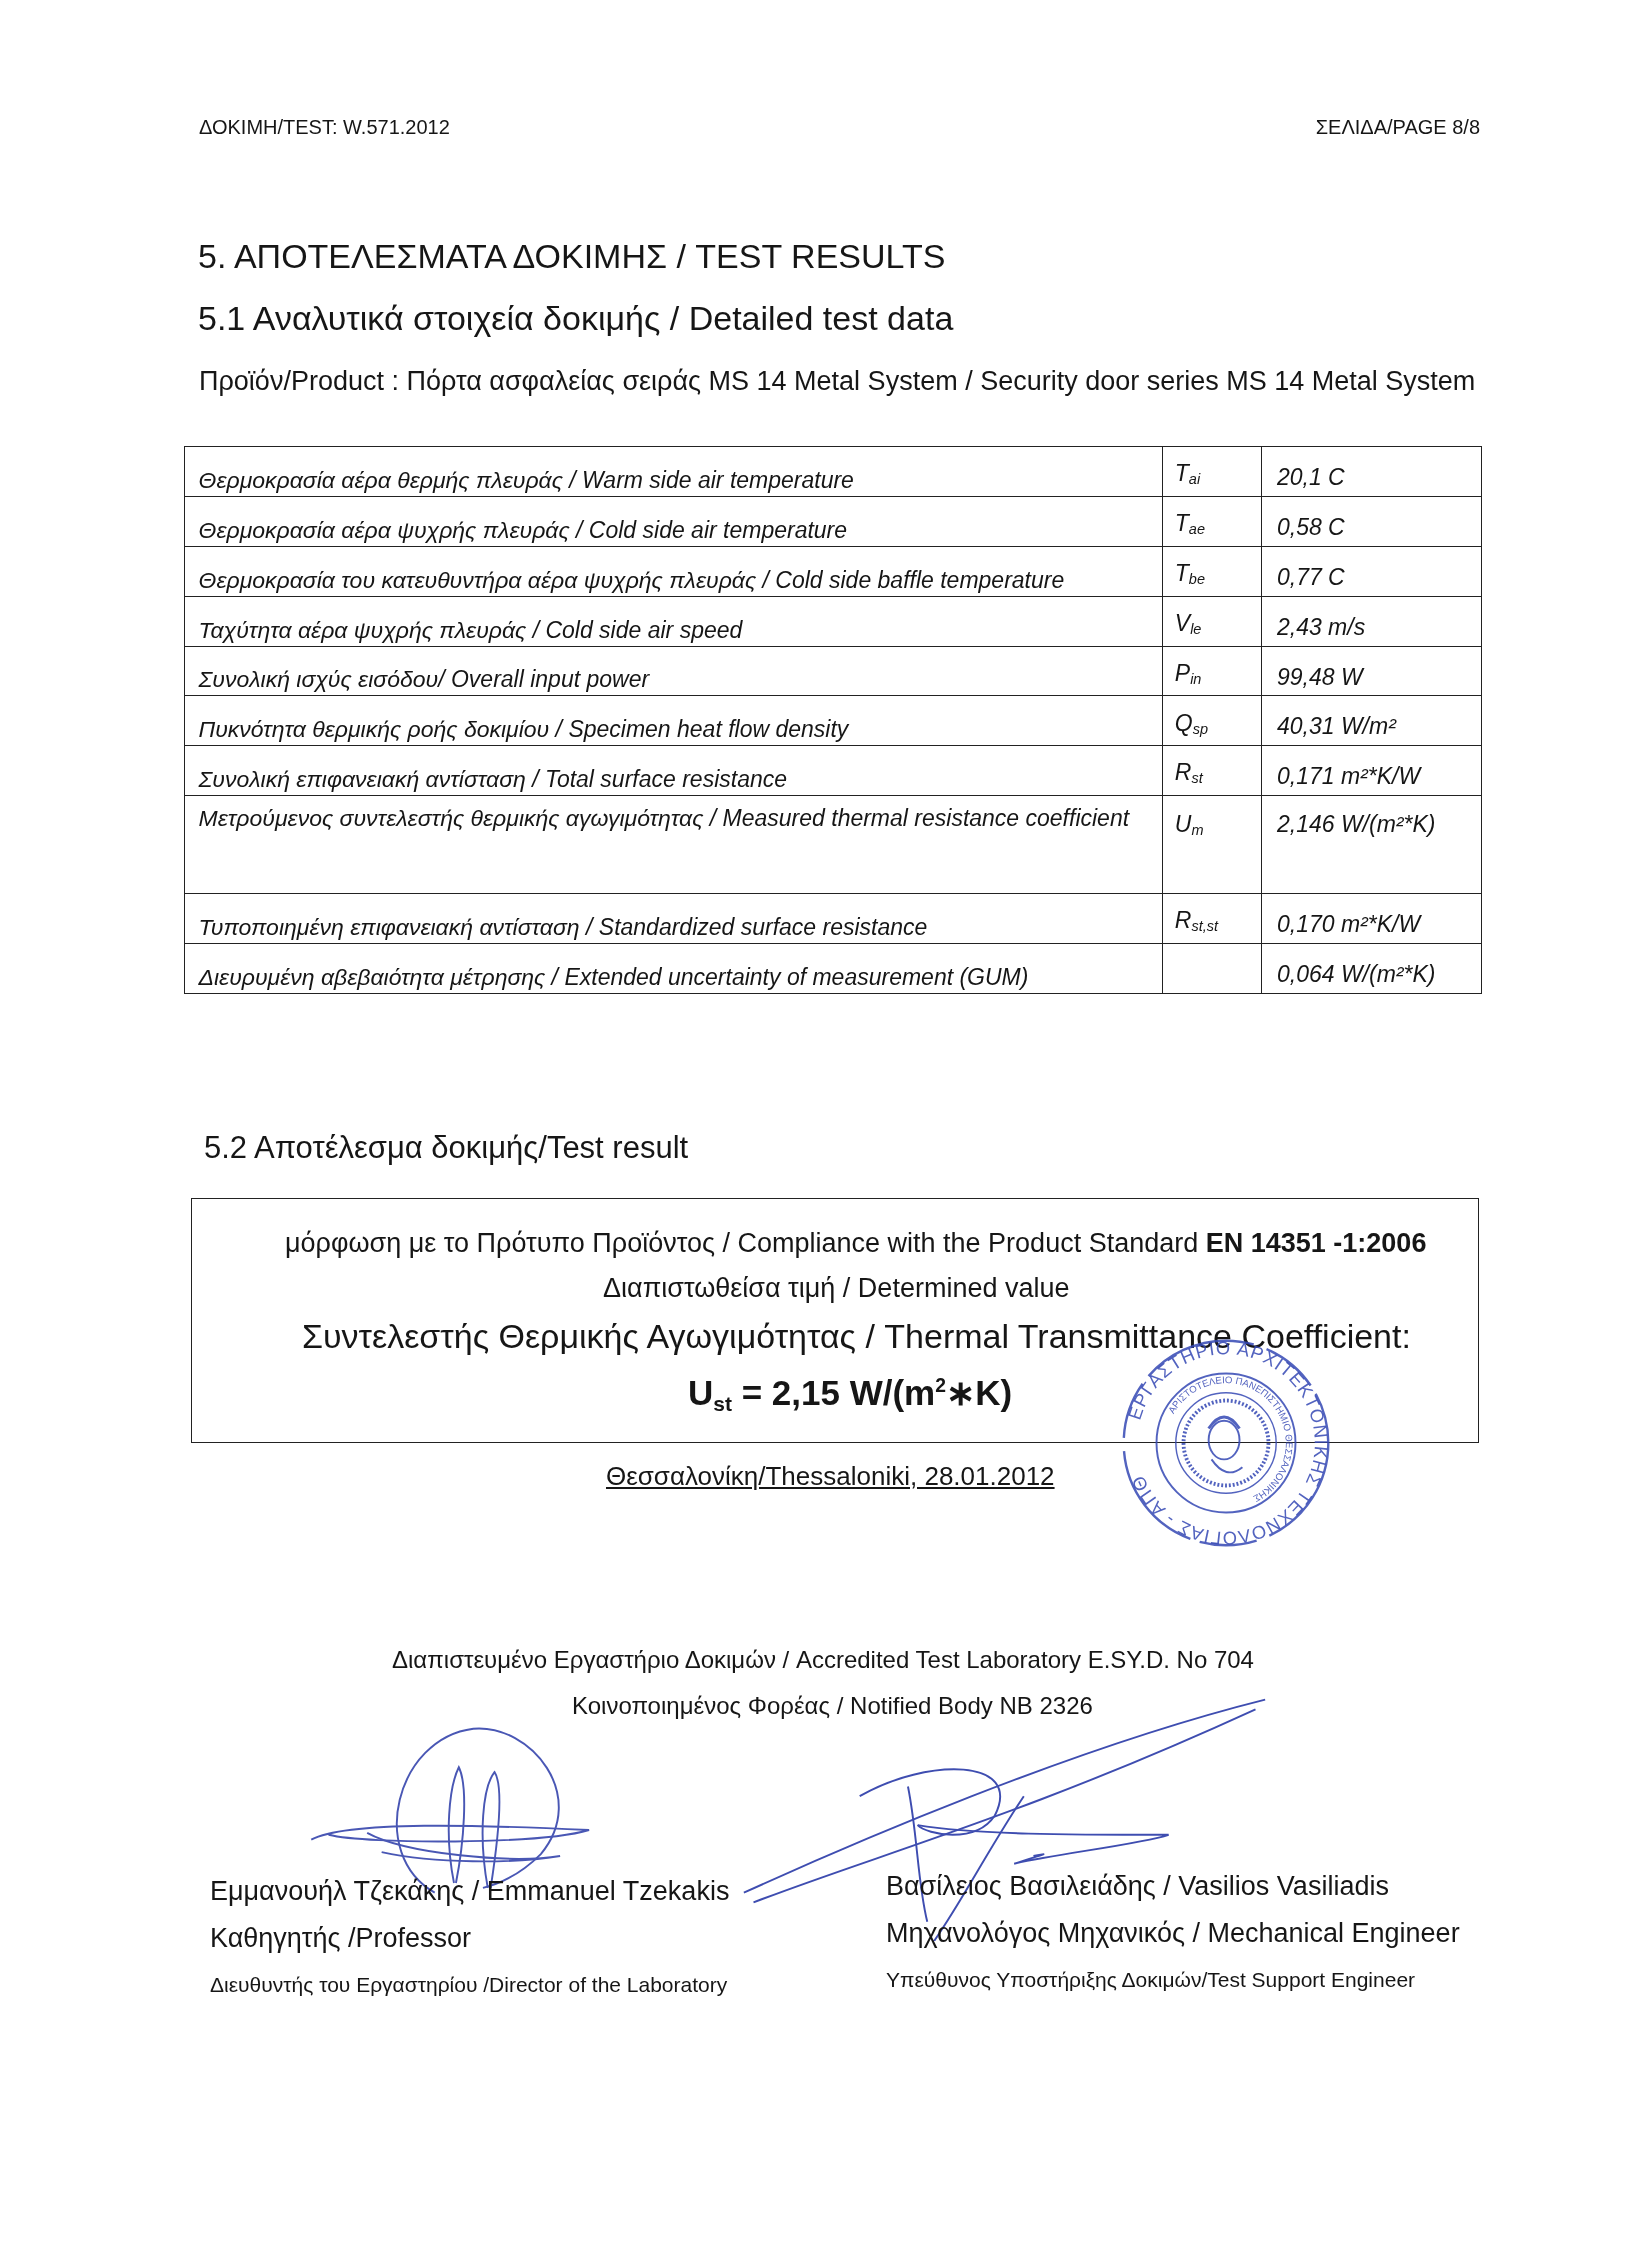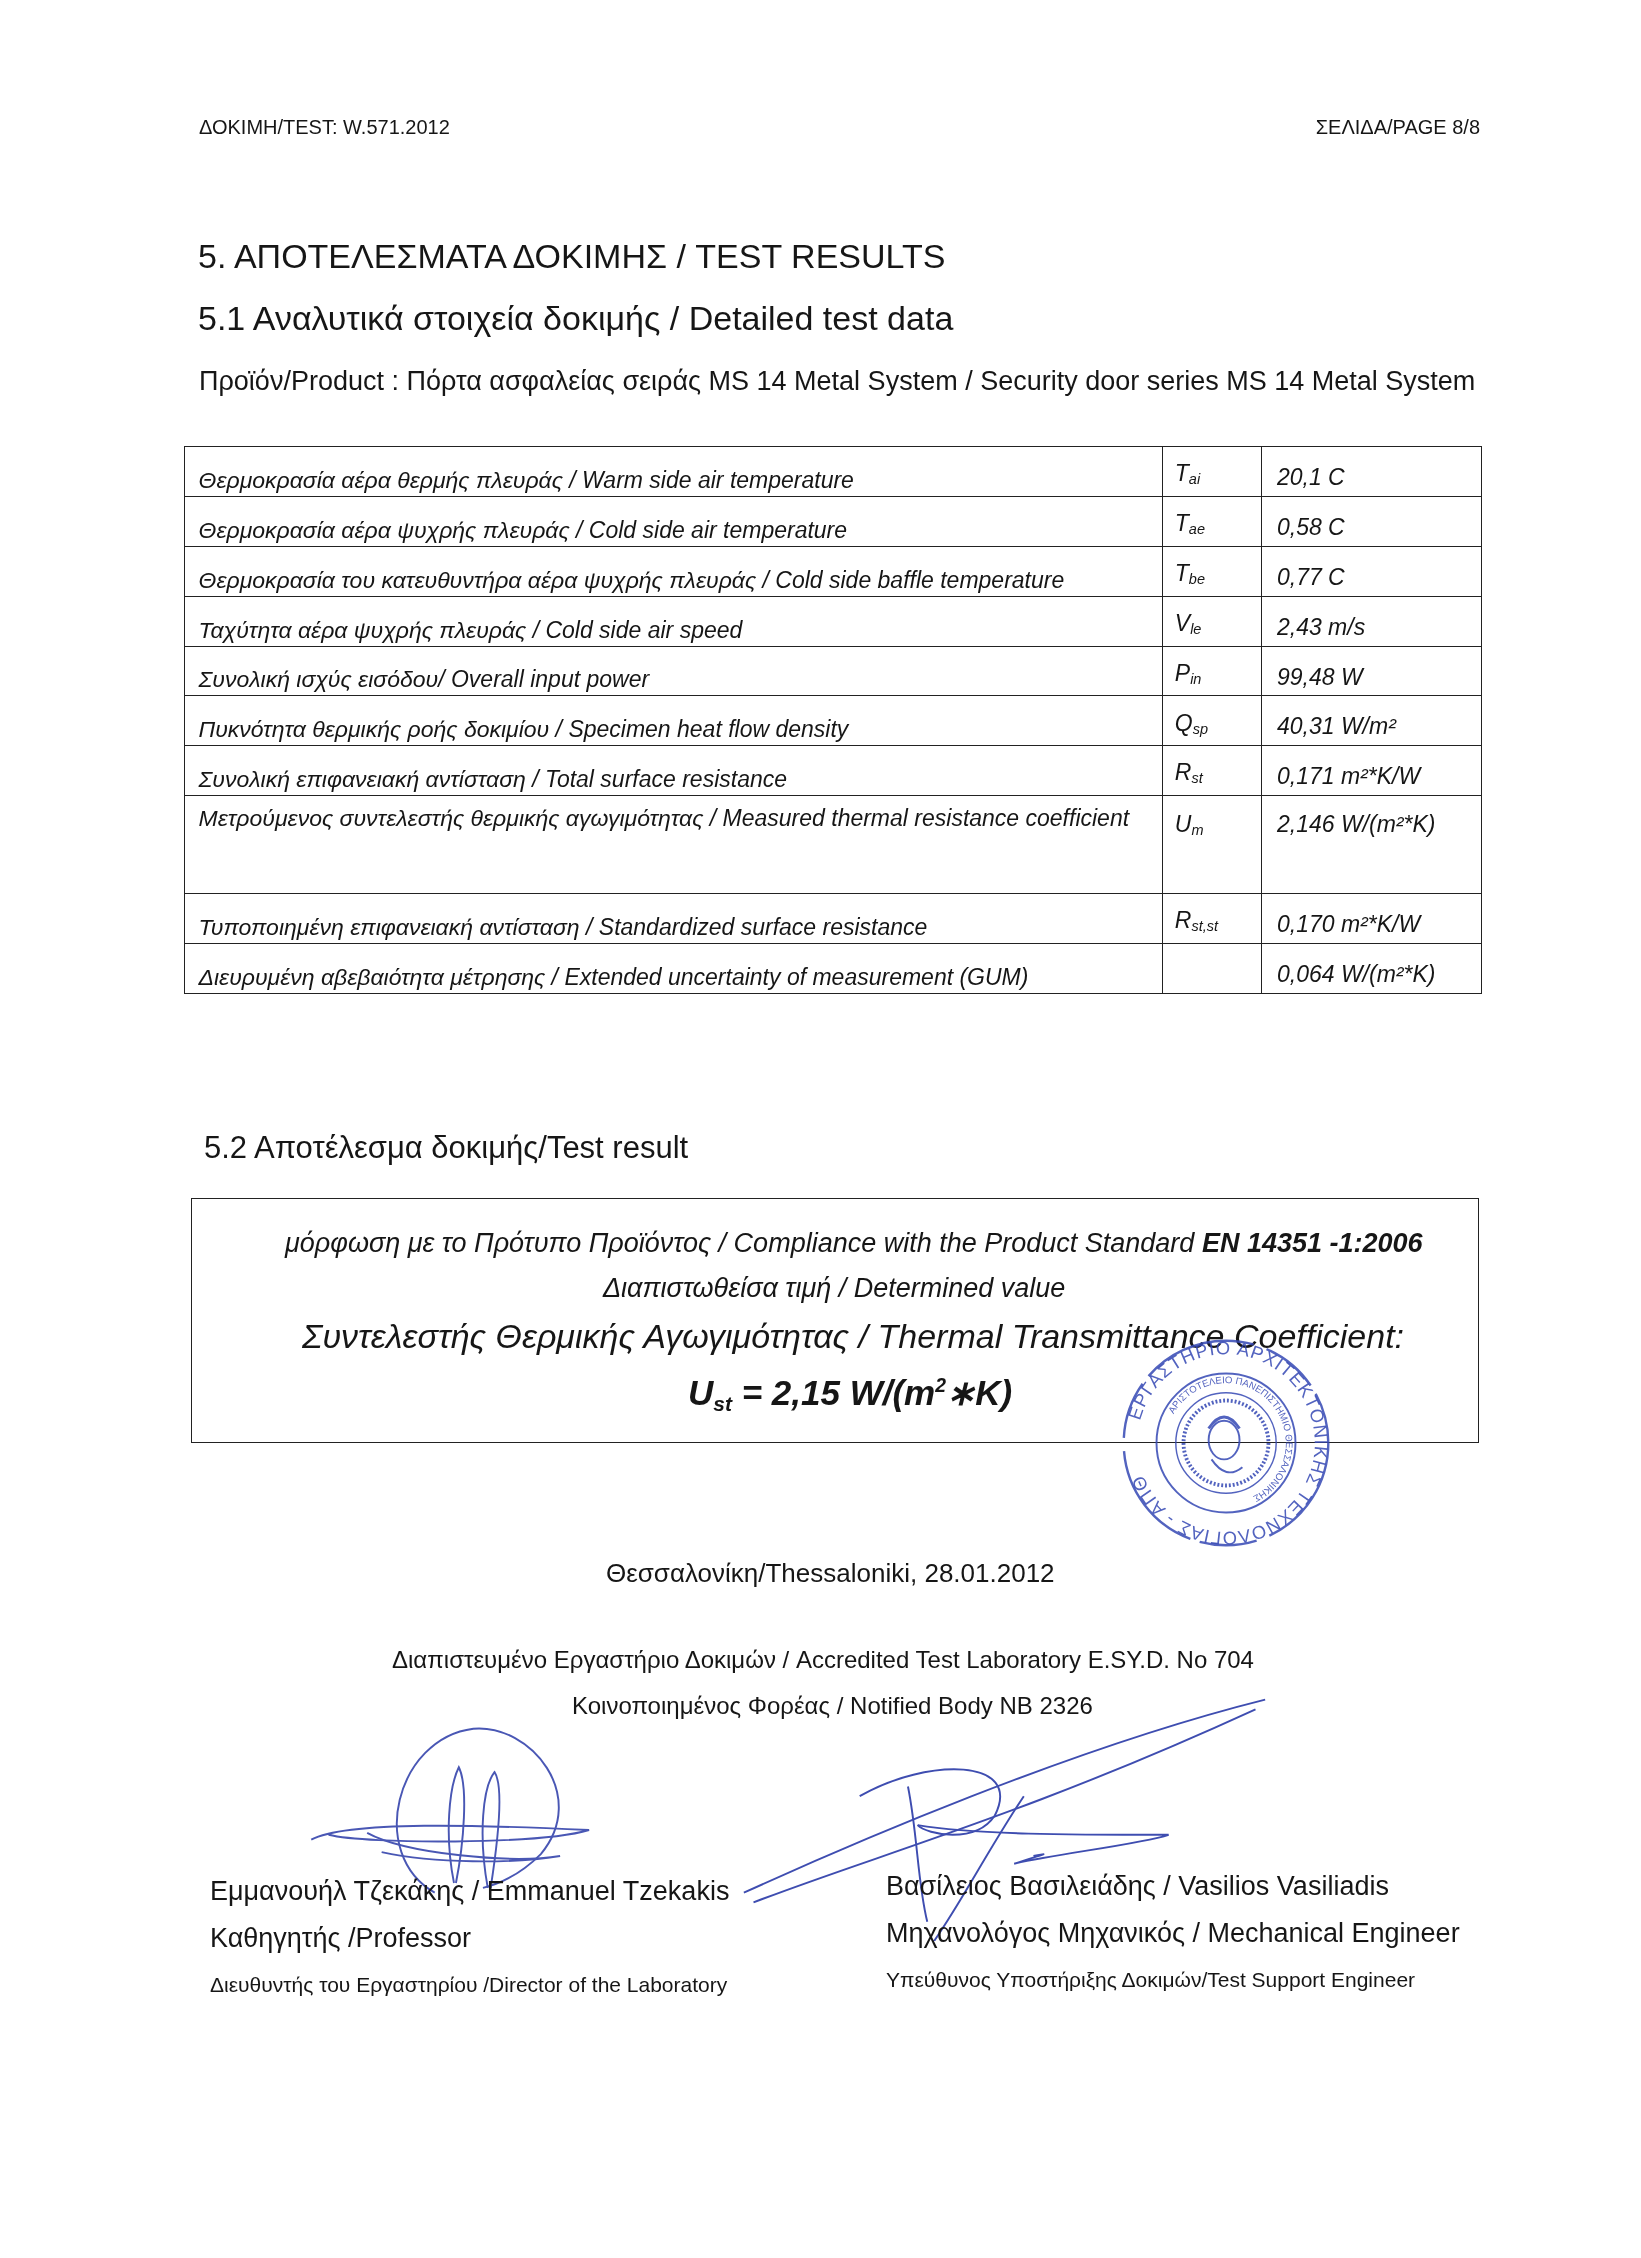--- a/index.html
+++ b/index.html
@@ -18,31 +18,31 @@
   table.data td { border:1.9px solid #222; padding:0 9.7px; vertical-align:bottom; height:45px; line-height:29px; }
   table.data td.desc { width:954px; padding-left:13.5px; padding-bottom:1px; }
   table.data td.desc.multi { text-align:justify; text-align-last:left; line-height:32px; padding-top:5.8px; padding-bottom:1.9px; vertical-align:top; }
   table.data td.sym { width:77px; padding-left:11.6px; padding-bottom:1.9px; }
   table.data td.val { padding-left:14.5px; padding-bottom:3.9px; }
   table.data td.sym.top, table.data td.val.top { vertical-align:top; padding-top:13.5px; }
   .sym sub { font-size:14.5px; vertical-align:-2.9px; }
   .h3 { font-size:31px; left:204px; top:1130px; }
   .result-box { position:absolute; left:191px; top:1198px; width:1288px; height:245px;
                 border:1.9px solid #222; box-sizing:border-box; }
-  .rb-line { position:absolute; white-space:nowrap;font-style:italic; }
+  .rb-line { position:absolute; white-space:nowrap; }
   #compliance { left:93px; top:29px; font-size:27px; }
   #compliance b { font-weight:bold; }
   #determined { left:411px; top:74px; font-size:27px; }
   #thermal { left:110px; top:118px; font-size:34px; }
   #uvalue { left:496px; top:174px; font-size:35px; font-weight:bold; }
   #uvalue sub { font-size:21px; vertical-align:-5.8px; }
   #uvalue sup { font-size:19.3px; vertical-align:13.5px; }
   .stamp { position:absolute; left:1115px; top:1332px; width:222px; height:222px; }
   .center { font-size:26px; }
-  #place-date { left:606px; top:1558px; }
+  #place-date { left:606px; top:1461px;text-decoration:underline; }
   #accredited { left:392px; top:1646px; font-size:24px; }
   #notified { left:572px; top:1692px; font-size:24px; }
   .sigline { font-size:27px; }
   #sig1-name { left:210px; top:1876px; }
   #sig1-title { left:210px; top:1923px; }
   #sig1-role { left:210px; top:1973px; font-size:21px; }
   #sig2-name { left:886px; top:1871px; }
   #sig2-title { left:886px; top:1918px; }
   #sig2-role { left:886px; top:1968px; font-size:21px; }
   .signature { position:absolute; }

